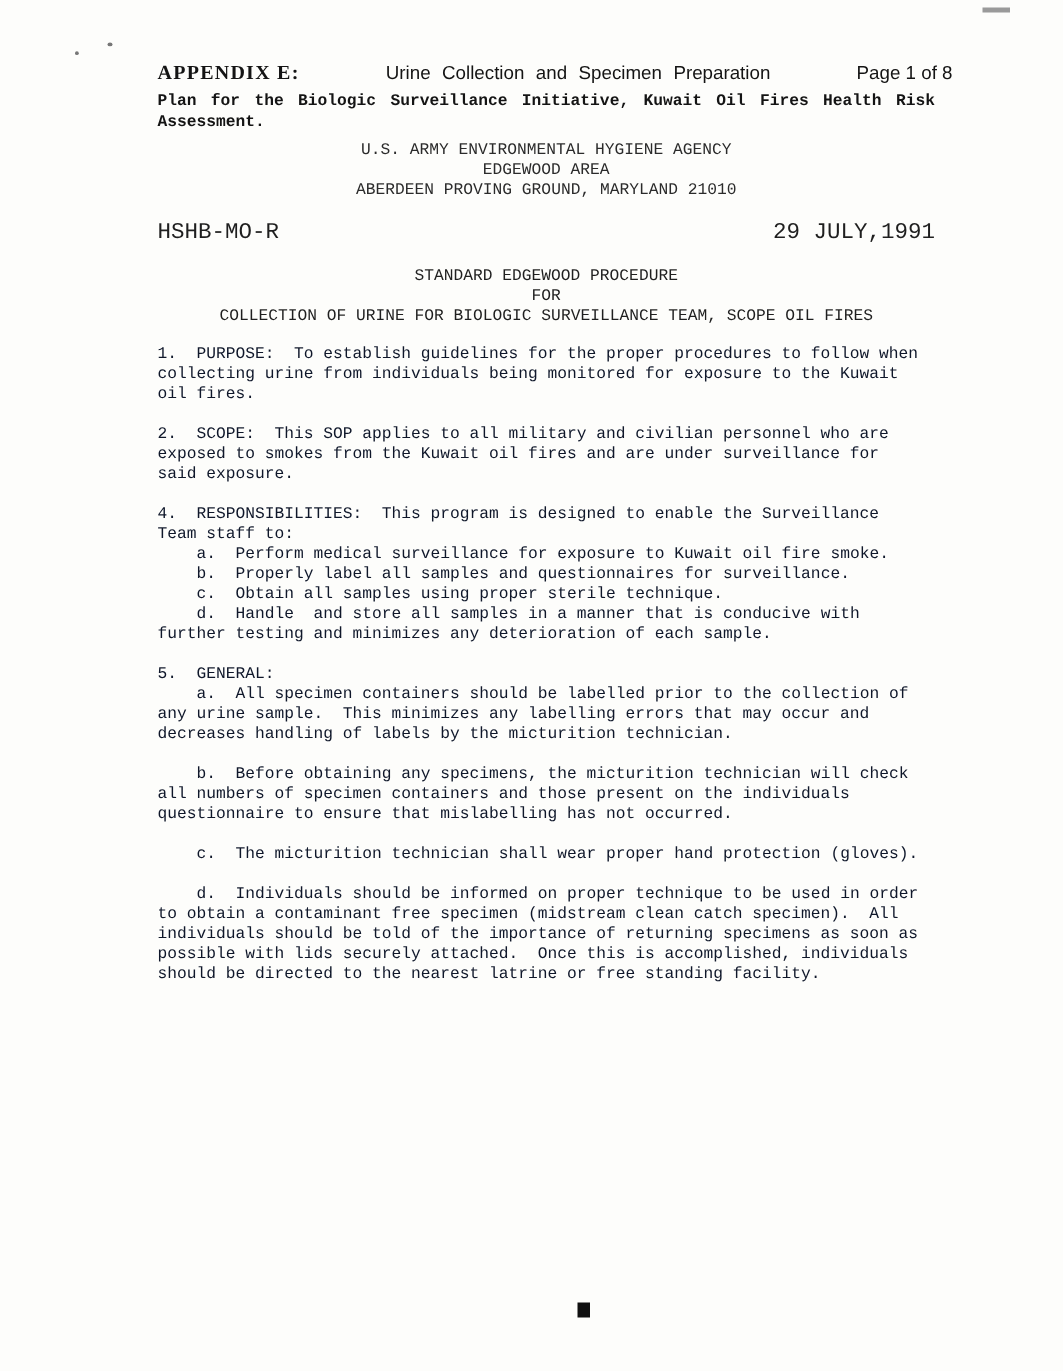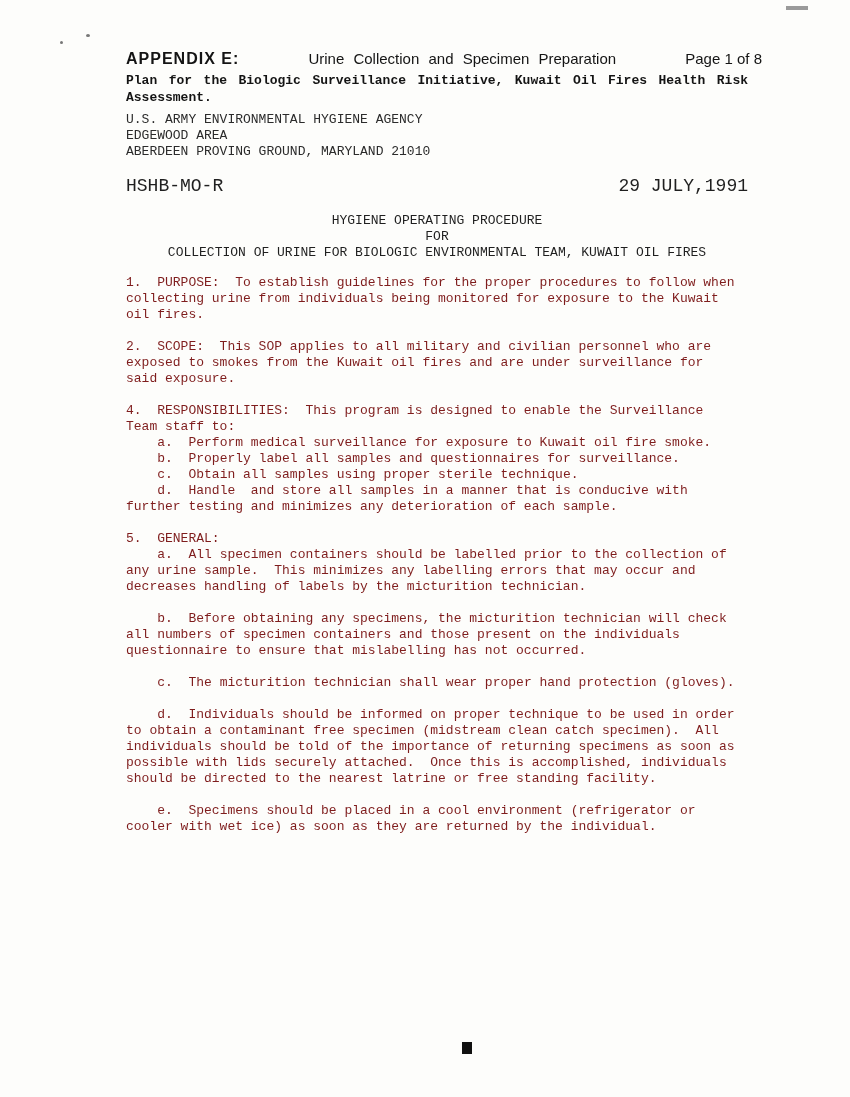--- a/index.html
+++ b/index.html
@@ -31,20 +31,21 @@
     display: flex;
     justify-content: space-between;
     align-items: baseline;
     width: 636px; 
   }
   .appendix-label {
     font-weight: bold;
     font-size: 16px;
     letter-spacing: 1px;
     white-space: nowrap;
+    font-family: Liberation Serif, serif;
   }
   .appendix-title {
     font-weight: normal;
     font-size: 15px;
     word-spacing: 5px;
     white-space: nowrap;
   }
   .page-indicator {
     font-weight: normal;
     font-size: 15px;
@@ -56,21 +57,21 @@
     font-size: 13px;
     line-height: 17px;
     text-align: justify;
     word-spacing: 3px;
     font-family: Liberation Mono, monospace;
   }
 
   
   .letterhead {
     margin-top: 6px;
-    text-align: left;
+    text-align: center;
     font-size: 13px;
     line-height: 16px;
     color: #2b2b2b;
   }
 
   .ref-line {
     margin-top: 16px;
     display: flex;
     justify-content: space-between;
     font-size: 18px;
@@ -80,21 +81,21 @@
     margin-top: 17px;
     text-align: center;
     font-size: 13px;
     line-height: 16px;
   }
 
   .body-text {
     margin-top: 14px;
     font-size: 13px;
     line-height: 16px;
-    color: #7f1d1d;
+    color: #0f172a;
   }
   .para {
     white-space: pre-wrap;
     margin-bottom: 16px;
   }
 
   
   .artifact { position: absolute; background: #8a8a8a; }
   .dot1 { left: 60px; top: 41px; width: 3px; height: 3px; border-radius: 50%; background: #777; }
   .dot2 { left: 86px; top: 34px; width: 4px; height: 3px; border-radius: 50%; background: #777; }
@@ -133,23 +134,23 @@
       <div>EDGEWOOD AREA</div>
       <div>ABERDEEN PROVING GROUND, MARYLAND 21010</div>
     </div>
 
     <div class="ref-line">
       <span>HSHB-MO-R</span>
       <span>29 JULY,1991</span>
     </div>
 
     <div class="doc-title">
-      <div>HYGIENE OPERATING PROCEDURE</div>
+      <div>STANDARD EDGEWOOD PROCEDURE</div>
       <div>FOR</div>
-      <div>COLLECTION OF URINE FOR BIOLOGIC ENVIRONMENTAL TEAM, KUWAIT OIL FIRES</div>
+      <div>COLLECTION OF URINE FOR BIOLOGIC SURVEILLANCE TEAM, SCOPE OIL FIRES</div>
     </div>
 
     <div class="body-text">
       <div class="para">1.  PURPOSE:  To establish guidelines for the proper procedures to follow when
 collecting urine from individuals being monitored for exposure to the Kuwait
 oil fires.</div>
       <div class="para">2.  SCOPE:  This SOP applies to all military and civilian personnel who are
 exposed to smokes from the Kuwait oil fires and are under surveillance for
 said exposure.</div>
       <div class="para">4.  RESPONSIBILITIES:  This program is designed to enable the Surveillance
@@ -165,21 +166,19 @@
 decreases handling of labels by the micturition technician.</div>
       <div class="para">    b.  Before obtaining any specimens, the micturition technician will check
 all numbers of specimen containers and those present on the individuals
 questionnaire to ensure that mislabelling has not occurred.</div>
       <div class="para">    c.  The micturition technician shall wear proper hand protection (gloves).</div>
       <div class="para">    d.  Individuals should be informed on proper technique to be used in order
 to obtain a contaminant free specimen (midstream clean catch specimen).  All
 individuals should be told of the importance of returning specimens as soon as
 possible with lids securely attached.  Once this is accomplished, individuals
 should be directed to the nearest latrine or free standing facility.</div>
-      <div class="para">    e.  Specimens should be placed in a cool environment (refrigerator or
-cooler with wet ice) as soon as they are returned by the individual.</div>
     </div>
 
   </div>
 
   <div class="page-marker"></div>
 
 </div>
 
 </body></html>

